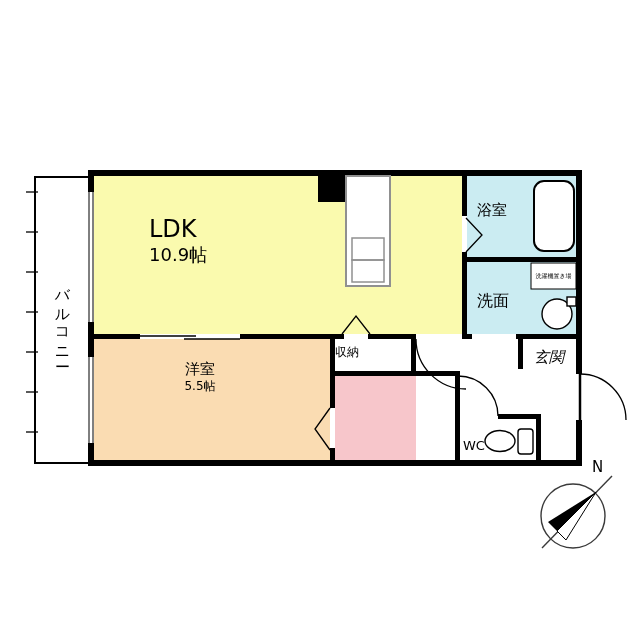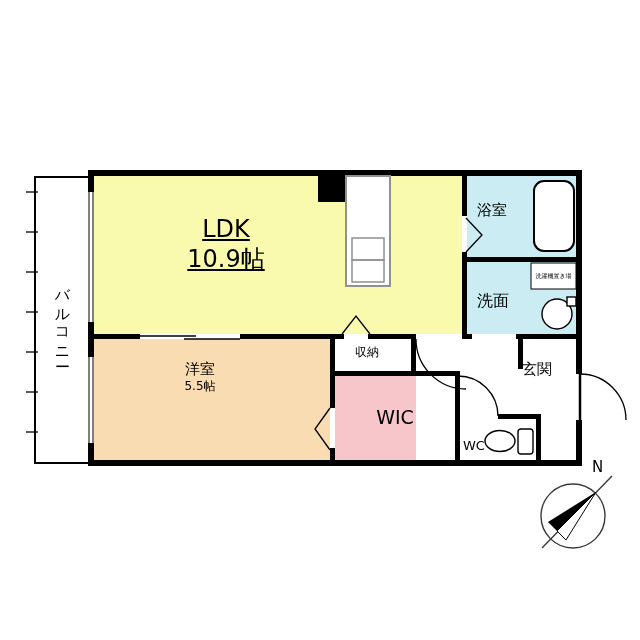--- a/index.html
+++ b/index.html
@@ -13,33 +13,33 @@
   .wic{left:335px;top:376px;width:120px;height:84px;background:#f7c6cb;}
   .storage{left:335px;top:339px;width:76px;height:32px;background:#fff;}
   .hall{left:416px;top:339px;width:102px;height:121px;background:#fff;}
   .wcroom{left:460px;top:419px;width:76px;height:41px;background:#fff;}
   .entrance{left:523px;top:339px;width:53px;height:121px;background:#fff;}
   .balcony{position:absolute;left:34px;top:176px;width:56px;height:288px;border:2px solid #000;
            box-sizing:border-box;display:flex;align-items:center;justify-content:center;background:#fff;}
   .vtext{writing-mode:vertical-rl;font-size:15px;letter-spacing:3px;}
   .label{position:absolute;white-space:nowrap;}
   .stack span{display:block;line-height:1.25;}
-  .lbl-ldk{left:136px;top:214px;width:180px;text-align:center;text-decoration:underline;}
+  .lbl-ldk{left:149px;top:214px;width:180px;text-align:left;}
   .lbl-ldk .l1{font-size:24px;}
-  .lbl-ldk .l2{font-size:24px;}
+  .lbl-ldk .l2{font-size:18px;}
   .lbl-bath{left:477px;top:201px;font-size:15px;}
   .lbl-wash{left:477px;top:291px;font-size:16px;}
   .lbl-laundry{left:532px;top:272px;width:43px;font-size:6px;text-align:center;white-space:nowrap;}
   .lbl-bedroom{left:108px;top:360px;width:184px;text-align:center;}
   .lbl-bedroom .l1{font-size:15px;}
   .lbl-bedroom .l2{font-size:12px;}
-  .lbl-storage{left:335px;top:344px;width:64px;text-align:center;font-size:12px;}
+  .lbl-storage{left:335px;top:344px;width:64px;font-size:12px;}
   .lbl-wic{left:335px;top:406px;width:120px;text-align:center;font-size:19px;}
   .lbl-wc{left:463px;top:438px;font-size:13px;}
-  .lbl-entrance{left:522px;top:360px;width:54px;text-align:left;font-size:15px;}
+  .lbl-entrance{left:522px;top:348px;width:54px;text-align:center;font-size:15px;font-style:italic;}
   .lbl-north{left:592px;top:458px;font-size:15px;}
   svg.overlay{position:absolute;left:0;top:0;}
 </style>
 </head>
 <body>
 
 <div class="stage">
 
   <div class="balcony">
     <span class="vtext">バルコニー</span>
@@ -158,18 +158,17 @@
   <span class="label lbl-bath">浴室</span>
   <span class="label lbl-wash">洗面</span>
   <span class="label lbl-laundry">洗濯機置き場</span>
 
   <div class="label lbl-bedroom stack">
     <span class="l1">洋室</span>
     <span class="l2">5.5帖</span>
   </div>
 
   <span class="label lbl-storage">収納</span>
-  <span class="label lbl-wic">WIC</span>
   <span class="label lbl-wc">WC</span>
   <span class="label lbl-entrance">玄関</span>
   <span class="label lbl-north">N</span>
 
 </div>
 
 </body></html>

